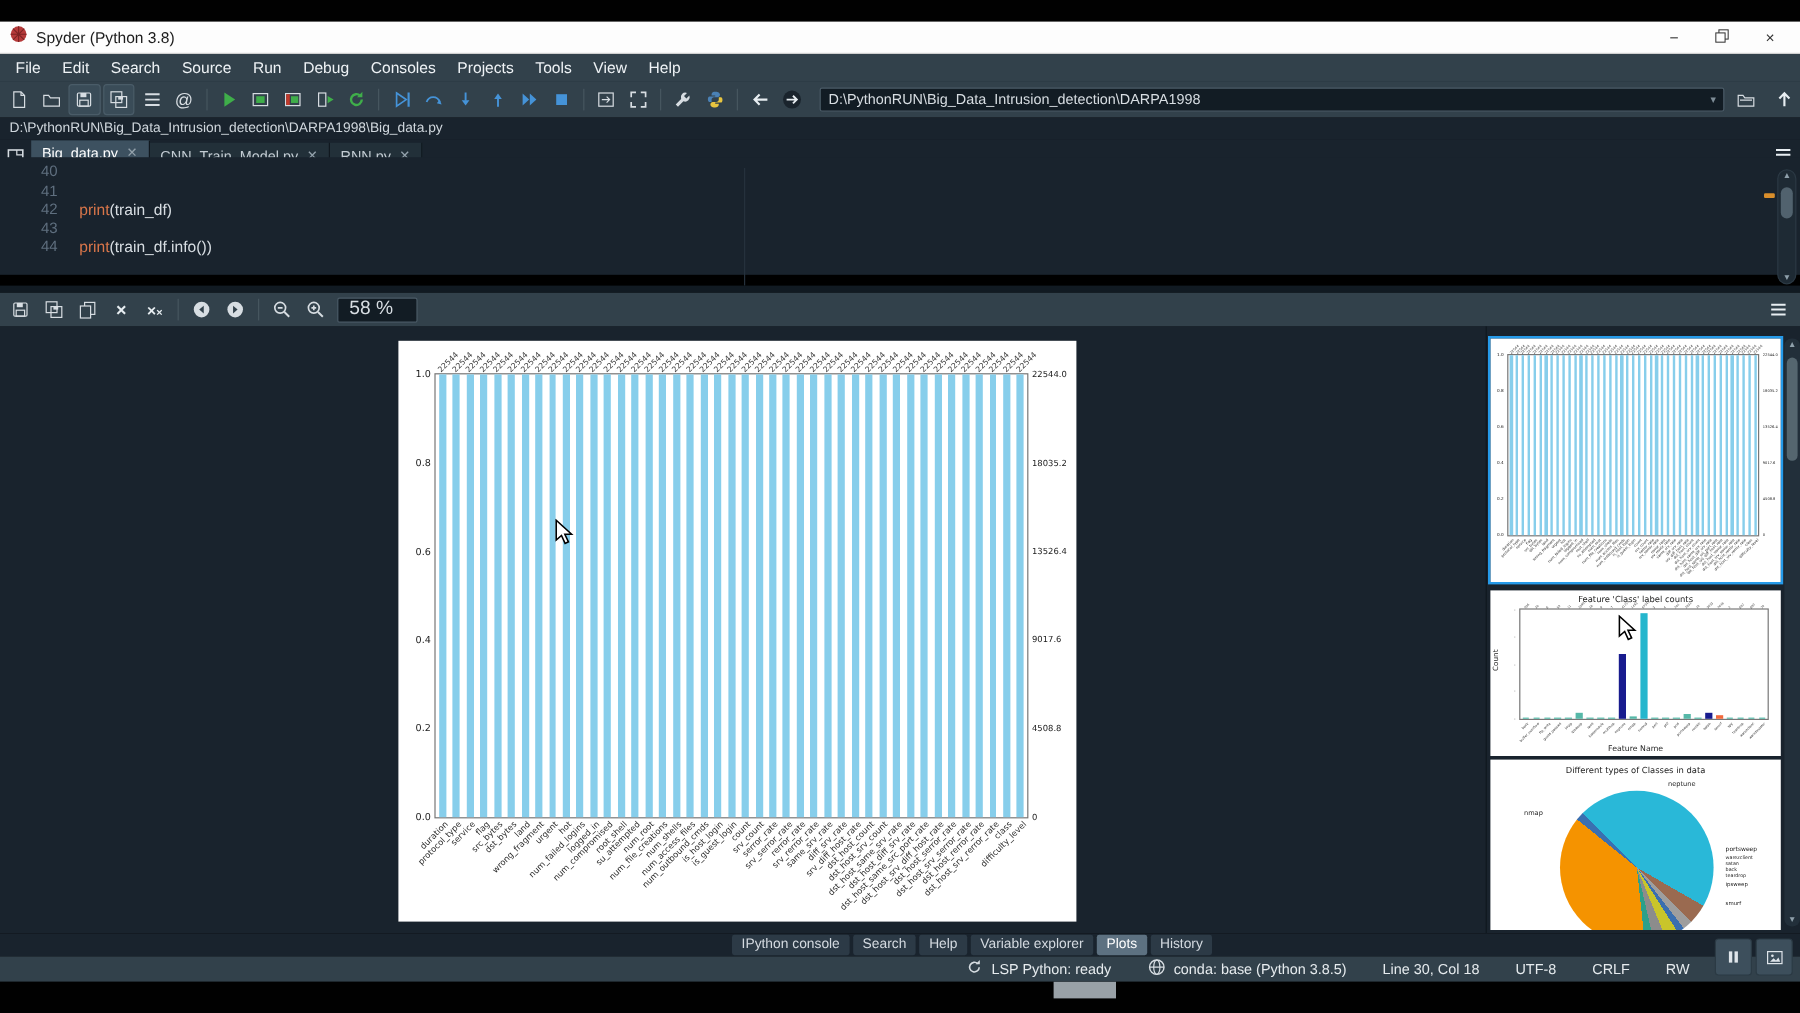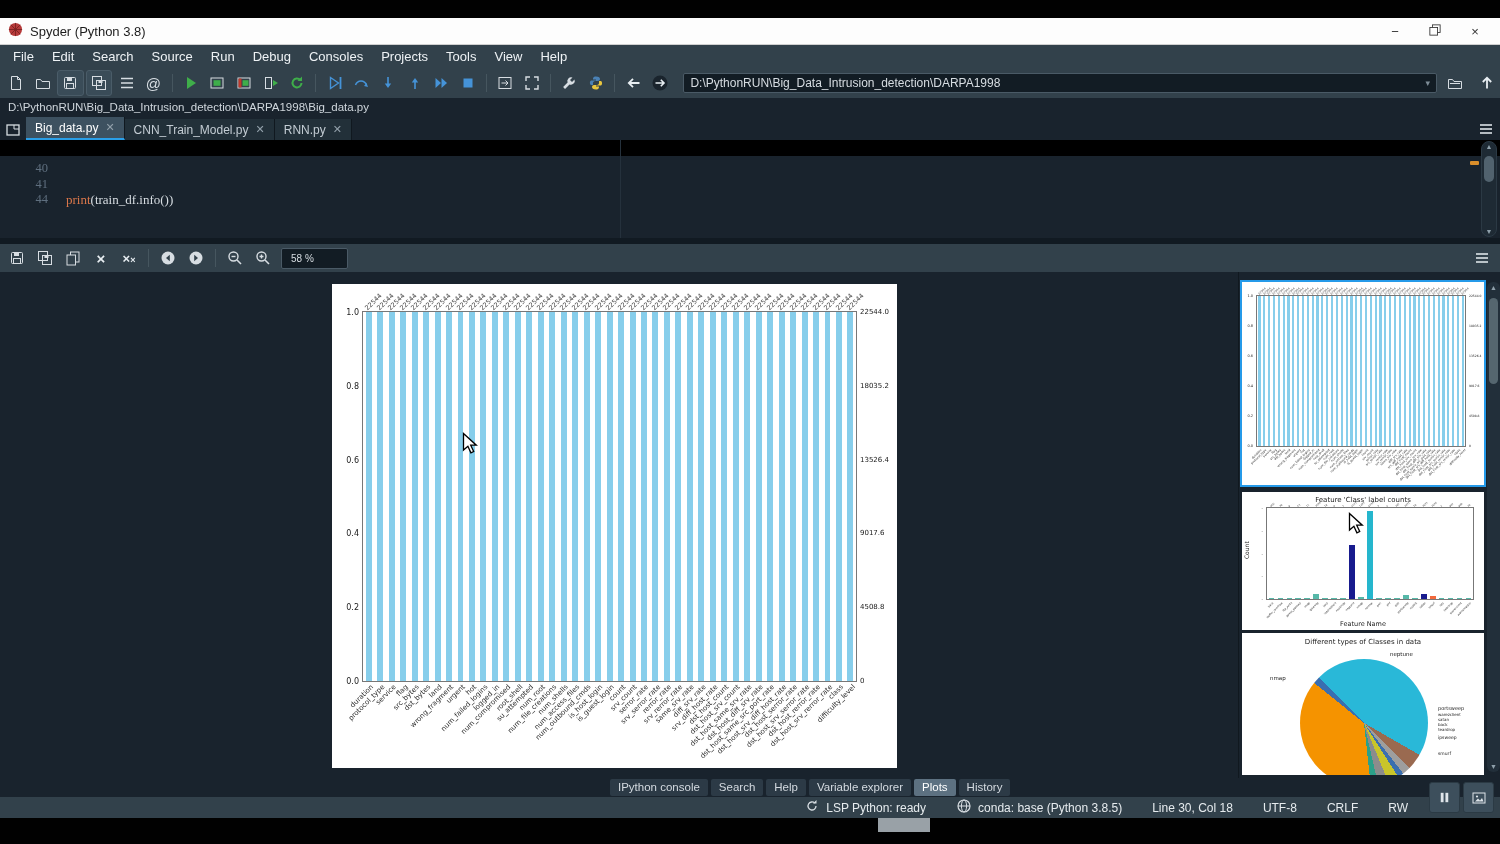--- a/index.html
+++ b/index.html
@@ -25,35 +25,35 @@
   
   .breadcrumb{top:98px;left:0;right:0;height:18px;background:#19232D;color:#cfd6dc;font-size:11.5px;display:flex;align-items:center;padding-left:8px;border-bottom:1px solid #10181f;}
   
   .tabbar{top:116px;left:0;right:0;height:24px;background:#19232D;display:flex;align-items:flex-end;}
   .browse-tabs{width:26px;height:21px;display:flex;align-items:center;justify-content:center;}
   .etab{height:21px;display:flex;align-items:center;gap:7px;padding:0 9px;font-size:12px;color:#c3ccd3;background:#223039;border-right:1px solid #10181f;}
   .etab.active{background:#3d5160;color:#fff;border-bottom:2px solid #2a9fe8;}
   .etab .x{color:#93a1ab;font-size:11px;}
   .tab-menu{margin-left:auto;width:28px;display:flex;align-items:center;justify-content:center;height:22px;}
   
-  .editor{top:156px;left:0;right:0;height:98px;background:#19232D;font-family:Liberation Serif, serif;font-size:13px;overflow:hidden;padding-top:5px;box-sizing:border-box;}
+  .editor{top:131px;left:0;right:0;height:98px;background:#19232D;font-family:Liberation Sans, sans-serif;font-size:13px;overflow:hidden;padding-top:5px;box-sizing:border-box;}
   .line{display:flex;height:15.5px;line-height:15.5px;}
   .gutter{width:48px;text-align:right;padding-right:18px;color:#5f6f7f;flex:none;font-size:12.5px;}
   .code{white-space:pre;color:#d7dde2;}
   .tok-kw{color:#d9764a;}
   .tok-str{color:#56ab61;font-style:italic;}
   .ruler{top:140px;left:620px;width:1px;height:98px;background:#25313c;}
   .ed-scroll{top:141px;left:1481px;width:16px;height:96px;background:#1e2a34;border:1px solid #2b3944;border-radius:8px;box-sizing:border-box;}
   .ed-thumb{position:absolute;left:2px;top:14px;width:10px;height:26px;background:#51626e;border-radius:6px;}
   .ed-arrow{position:absolute;left:0;width:14px;text-align:center;color:#8fa0ab;font-size:7px;}
   .ed-mark{top:161px;left:1470px;width:9px;height:4px;background:#d98e2b;border-radius:1px;}
   .splitter{top:238px;left:0;right:0;height:6px;background:#111a22;}
   
   .ptoolbar{top:244px;left:0;right:0;height:28px;background:#32414B;display:flex;align-items:center;padding-left:3px;border-bottom:1px solid #10181f;}
-  .zoombox{width:56px;height:19px;background:#121c24;border:1px solid #4a5a66;color:#d7dde2;font-size:10px;display:flex;align-items:center;padding-left:9px;border-radius:2px;margin-left:4px;}
+  .zoombox{width:56px;height:19px;background:#121c24;border:1px solid #4a5a66;color:#d7dde2;font-size:16px;display:flex;align-items:center;padding-left:9px;border-radius:2px;margin-left:4px;}
   
   .plots{top:272px;left:0;right:0;height:506px;background:#19232D;}
   .figure{position:absolute;left:332px;top:12px;width:565px;height:484px;background:#fff;overflow:hidden;font-family:"DejaVu Sans",sans-serif;}
   .axes{position:absolute;border:1px solid #777;box-sizing:border-box;display:flex;align-items:flex-end;}
   .slot{flex:1;position:relative;height:100%;}
   .bar{position:absolute;bottom:0;}
   .vlab{position:absolute;bottom:100%;left:55%;transform-origin:0 100%;transform:rotate(-45deg);white-space:nowrap;color:#3a3a3a;}
   .clab{position:absolute;top:100%;right:45%;margin-top:2px;transform-origin:100% 0;transform:rotate(-45deg);white-space:nowrap;color:#2c2c2c;}
   .ytick{position:absolute;transform:translateY(-50%);color:#1a1a1a;white-space:nowrap;}
   .ytick.l{right:100%;padding-right:4px;text-align:right;}
@@ -302,20 +302,28 @@
 
 <div class="abs editor" id="editor">
     <div class="line">
       <span class="gutter">40</span>
       <span class="code"></span>
     </div>
     <div class="line">
       <span class="gutter">41</span>
     </div>
     <div class="line">
+      <span class="gutter">42</span>
+      <span class="code"><span class="tok-kw">print</span><span>(train_df)</span></span>
+    </div>
+    <div class="line">
+      <span class="gutter">43</span>
+      <span class="code"></span>
+    </div>
+    <div class="line">
       <span class="gutter">44</span>
       <span class="code"><span class="tok-kw">print</span><span>(train_df.info())</span></span>
     </div>
   </div>
 <div class="abs ruler"></div>
 <div class="abs ed-mark"></div>
 <div class="abs ed-scroll">
   <span class="ed-arrow" style="top:1px">▲</span>
   <div class="ed-thumb"></div>
   <span class="ed-arrow" style="bottom:1px">▼</span>

